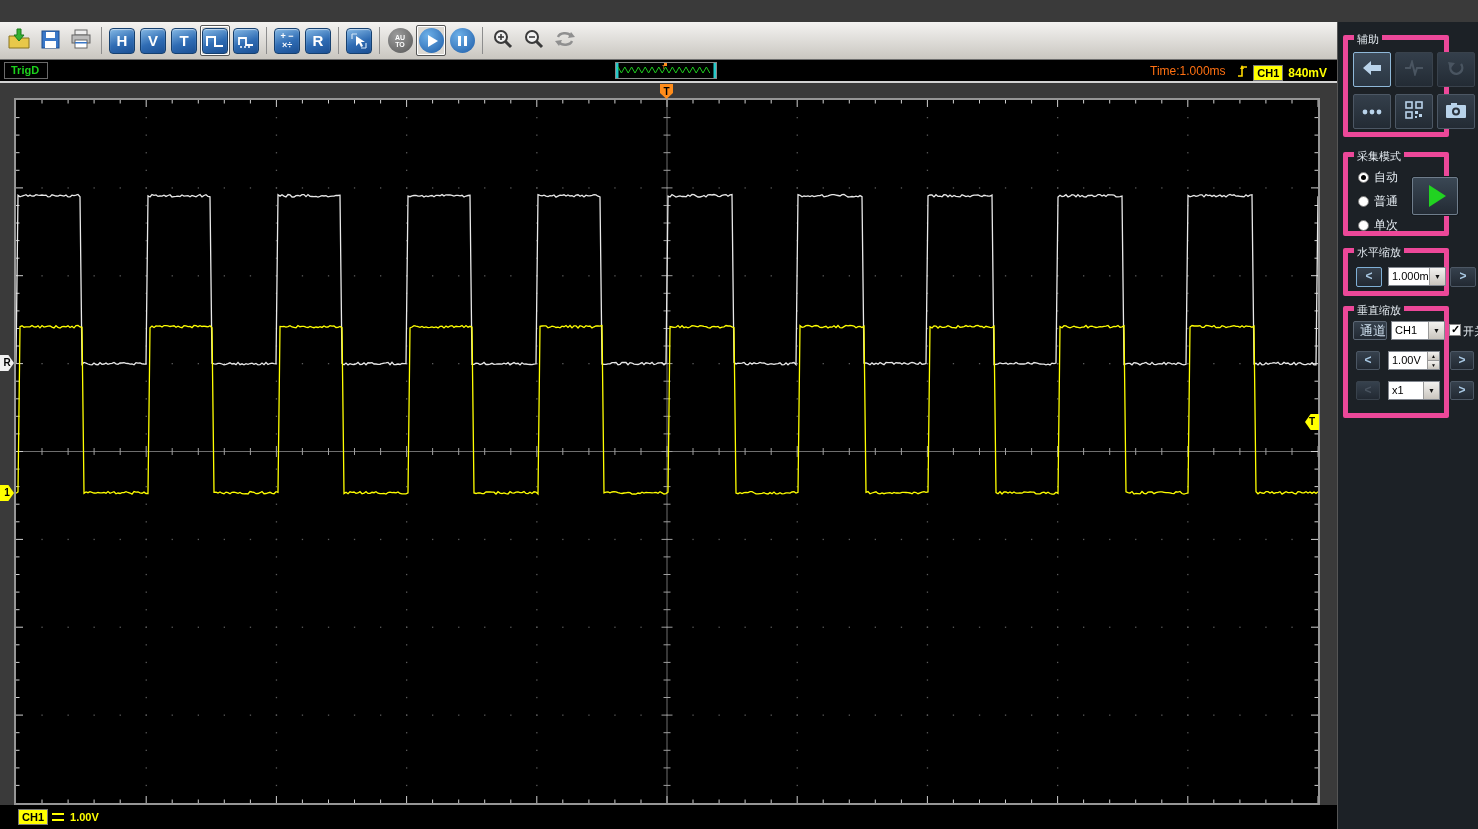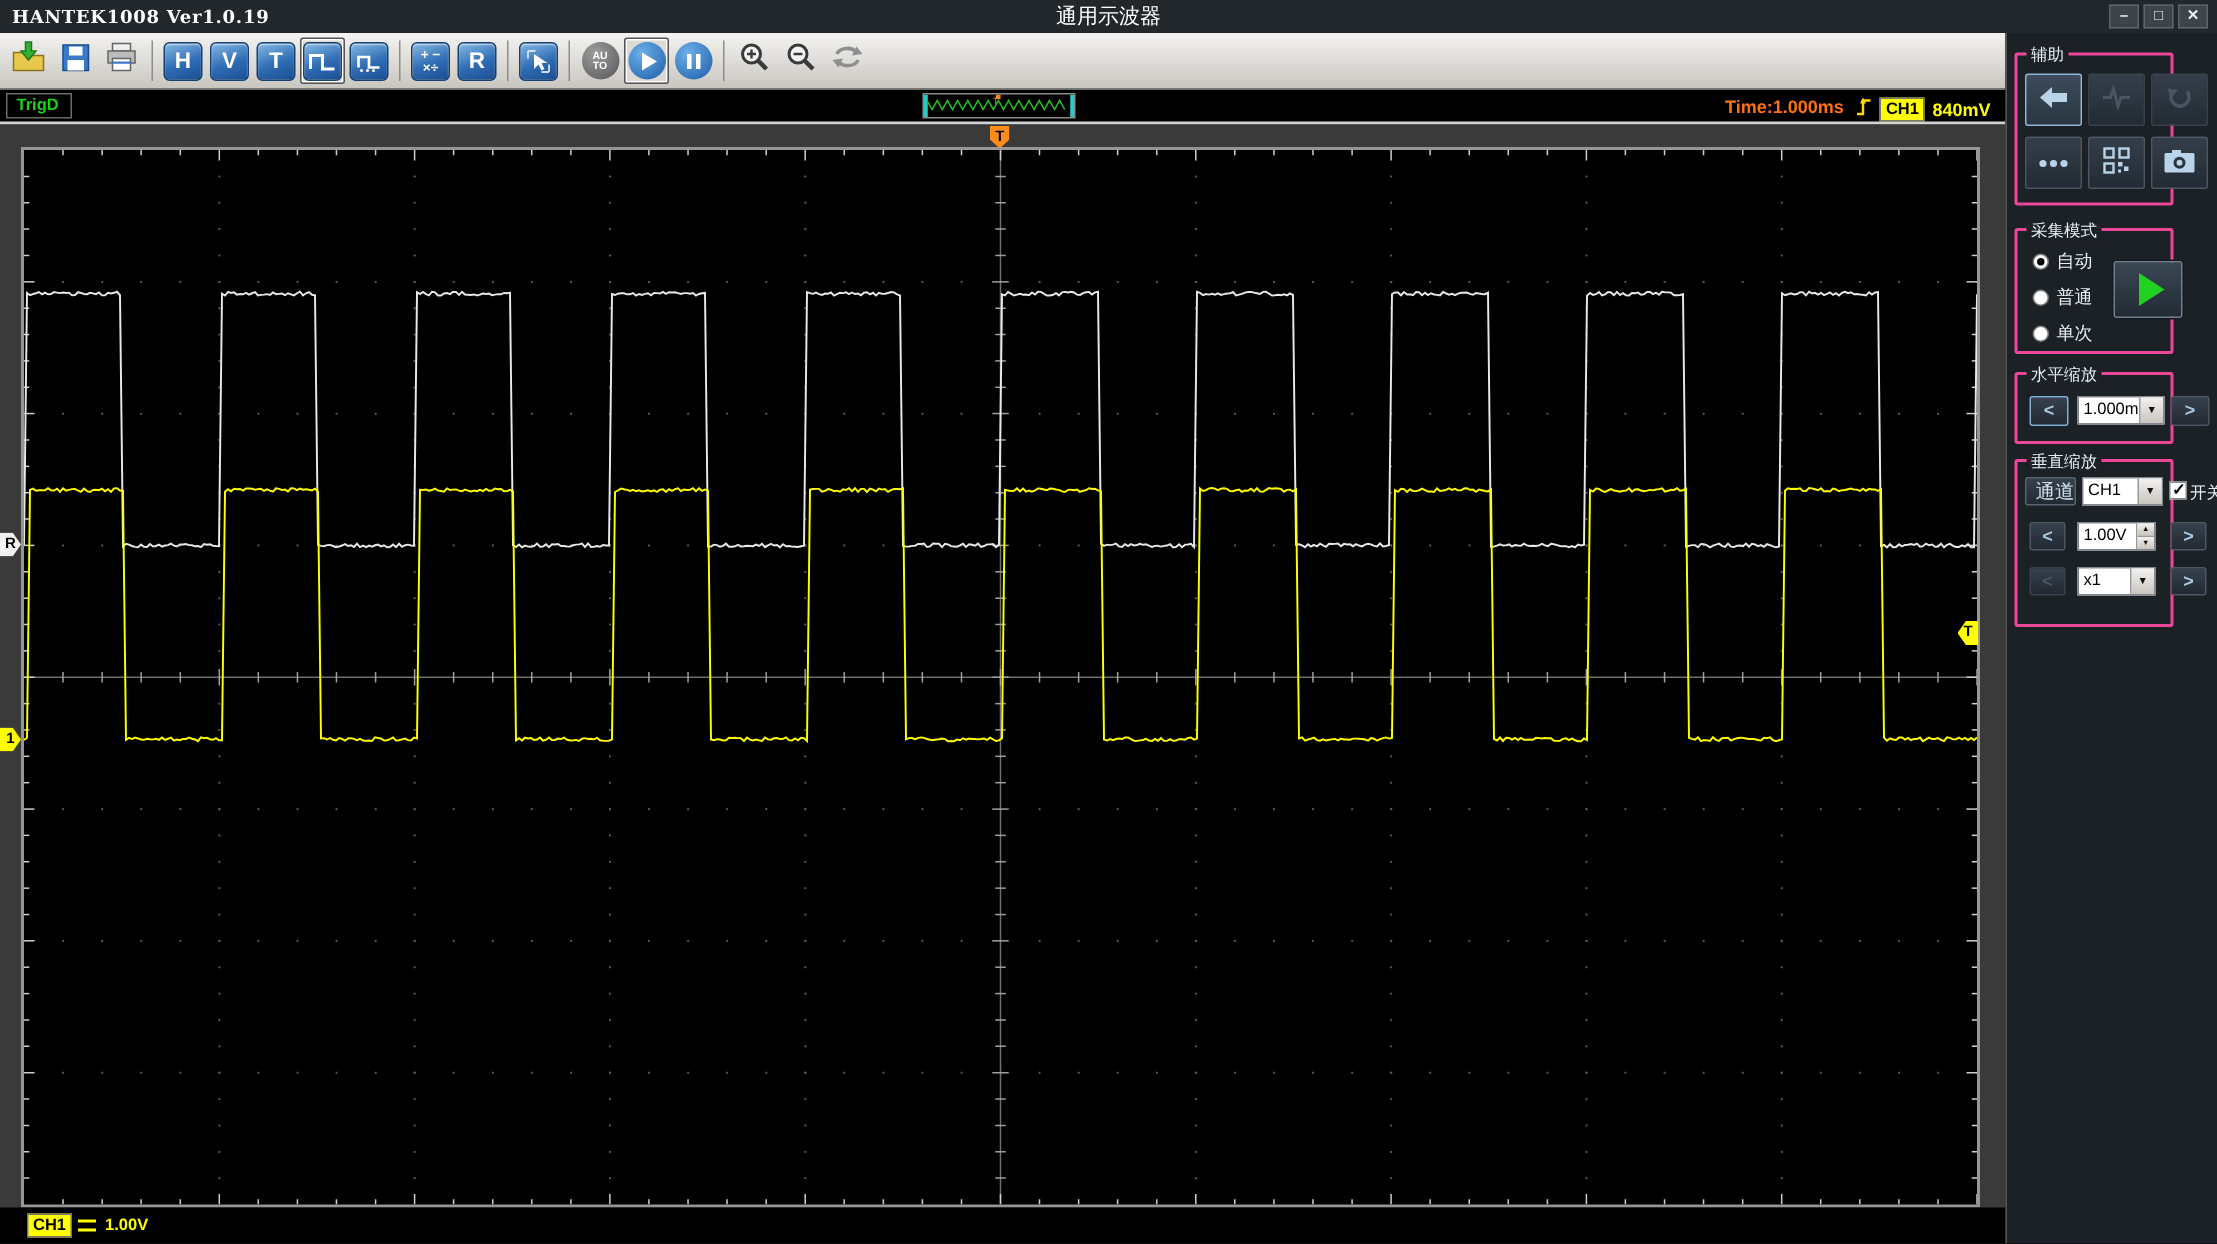--- a/index.html
+++ b/index.html
@@ -24,38 +24,38 @@
 .ptri-sm{width:0;height:0;border-left:10px solid #fff;border-top:6px solid transparent;border-bottom:6px solid transparent;margin-left:3px}
 .pausebars{display:flex;gap:3px}
 .pausebars i{display:block;width:3px;height:10px;background:#fff}
 .math-icon{color:#fff;font-weight:bold;font-size:9px;line-height:9px;text-align:center}
 .math-icon::before{content:"+ \2212";display:block}
 .math-icon::after{content:"\00D7 \00F7";display:block}
 
 .statusbar{position:relative;height:23px;background:#000;border-bottom:2px solid #d2d2d2}
 .trigd{position:absolute;left:4px;top:2px;height:17px;border:1px solid #6a6a6a;padding:1px 8px 0 6px;color:#1bd11b;font-weight:bold;font-size:11px}
 .preview{position:absolute;left:615px;top:2px;width:102px;height:17px;background:#000;border:1px solid #8a8a8a}
-.timelabel{position:absolute;left:1150px;top:4px;color:#ff7011;font-weight:bold;font-size:12px}
+.timelabel{position:absolute;left:1150px;top:4px;color:#ff7011;font-weight:normal;font-size:12px}
 .trigblock{position:absolute;right:10px;top:3px;display:flex;align-items:center;gap:5px}
 .ch1badge{background:#ffff00;color:#000;font-weight:bold;font-size:11px;padding:0 3px;line-height:14px;border:1px solid #777}
 .triglvl{color:#ffff00;font-weight:bold;font-size:12px}
 
 .scopearea{position:absolute;left:0;top:61px;width:1337px;height:746px;background:#3a3a3a}
 .plot{position:absolute;left:14px;top:15px;width:1306px;height:707px;background:#000;border:2px solid #969696}
 .meas{position:absolute;color:#ffff2e;font-size:15px;line-height:24.6px;white-space:nowrap}
 .marker{position:absolute;font-size:10px;font-weight:bold;color:#000;text-align:center;line-height:15px}
 .mk-down{width:13px;height:15px;clip-path:polygon(0 0,100% 0,100% 60%,50% 100%,0 60%)}
 .mk-right{width:14px;height:16px;clip-path:polygon(0 0,60% 0,100% 50%,60% 100%,0 100%)}
 .mk-left{width:14px;height:16px;clip-path:polygon(40% 0,100% 0,100% 100%,40% 100%,0 50%)}
 .bottomstrip{position:absolute;left:0;top:722px;width:1337px;height:24px;background:#000;display:flex;align-items:center}
 .dcico{width:12px;height:8px;border-top:2px solid #ffff00;border-bottom:2px dashed #ffff00;margin:0 6px 0 4px}
 .scaletxt{color:#ffff00;font-size:11px;font-weight:bold}
 
 .panel{position:absolute;left:1337px;top:22px;width:141px;height:807px;background:#1c2126;border-left:1px solid #555;color:#e6edf3;font-size:12px}
-.group{position:absolute;left:5px;width:106px;border:2px solid #ec4899;border-radius:2px}
+.group{position:absolute;left:5px;width:106px;border:5px solid #ec4899;border-radius:2px}
 .glabel{position:absolute;top:-8px;left:6px;background:#1c2126;padding:0 3px;font-size:11px;color:#e6edf3;white-space:nowrap}
 .auxbtn{position:absolute;width:38px;height:35px;background:linear-gradient(#343f4b,#232b34);border:1px solid #4c5764;border-radius:2px;display:flex;align-items:center;justify-content:center}
 .auxbtn.sel{border-color:#8fb8d8;background:linear-gradient(#3d4b5a,#2a3642)}
 .auxbtn.dis{border-color:#39424c}
 .radio{position:absolute;display:flex;align-items:center;gap:5px;font-size:12px;white-space:nowrap}
 .rdot{width:11px;height:11px;border-radius:50%;background:#fff;border:1px solid #777;position:relative;flex:none}
 .radio.on .rdot::after{content:"";position:absolute;left:2px;top:2px;width:5px;height:5px;border-radius:50%;background:#000}
 .playbtn{position:absolute;width:46px;height:38px;background:linear-gradient(#3a4754,#232b34);border:1px solid #6f7d8b;border-radius:2px;display:flex;align-items:center;justify-content:center;box-shadow:0 0 0 1px #151a1f}
 .ptri{width:0;height:0;border-left:17px solid #21d321;border-top:11px solid transparent;border-bottom:11px solid transparent;margin-left:4px}
 .navbtn{position:absolute;width:26px;height:20px;background:linear-gradient(#36414d,#222932);border:1px solid #4c5764;border-radius:2px;color:#a9c9e4;font-size:12px;font-weight:bold;text-align:center;line-height:17px}
@@ -74,29 +74,20 @@
 .tinput{position:absolute;background:#fff;border:1px solid #82878f;font-size:11px;color:#000;padding:2px 3px;white-space:nowrap;overflow:hidden}
 .smallbtn{position:absolute;background:linear-gradient(#36414d,#222932);border:1px solid #5b6673;border-radius:2px;color:#cfe0ef;font-size:13px;text-align:right}
 .pushbtn{position:absolute;width:44px;height:22px;background:linear-gradient(#39434e,#232b34);border:1px solid #5b6673;border-radius:3px;color:#dfe9f2;font-size:12px;text-align:center;line-height:20px}
 .pushbtn.dis{color:#4b5663;border-color:#3b444e}
 </style>
 </head>
 <body>
 
 <div class="window">
 
-  <div class="titlebar">
-    <span class="title-left">HANTEK1008 Ver1.0.19</span>
-    <span class="title-center">通用示波器</span>
-    <div class="winbtns">
-      <div class="wbtn">–</div>
-      <div class="wbtn">□</div>
-      <div class="wbtn">✕</div>
-    </div>
-  </div>
 
   <div class="main-left">
 
     <div class="toolbar">
       <div class="tbtn">
         <span><svg width="24" height="22">
               <path d="M2 8 h7 l2 2 h11 v10 h-20 z" fill="#e8c84a" stroke="#8a7420"></path>
               <polygon points="10,1 14,1 14,7 17,7 12,13 7,7 10,7" fill="#33b033" stroke="#1c7a1c"></polygon>
             </svg></span>
       </div>

